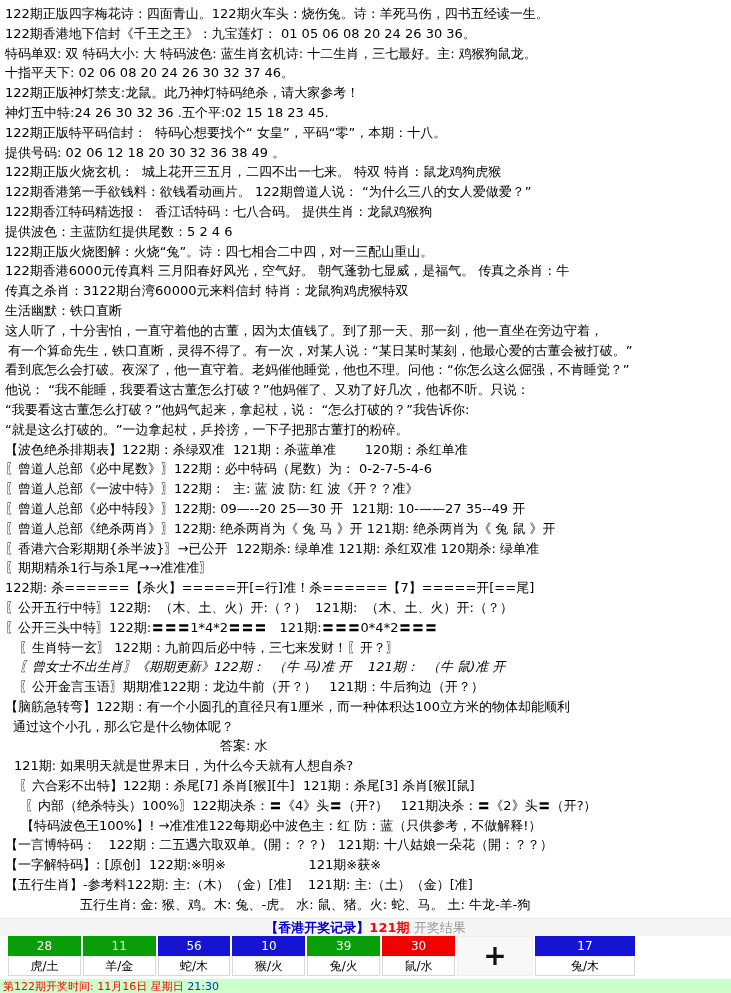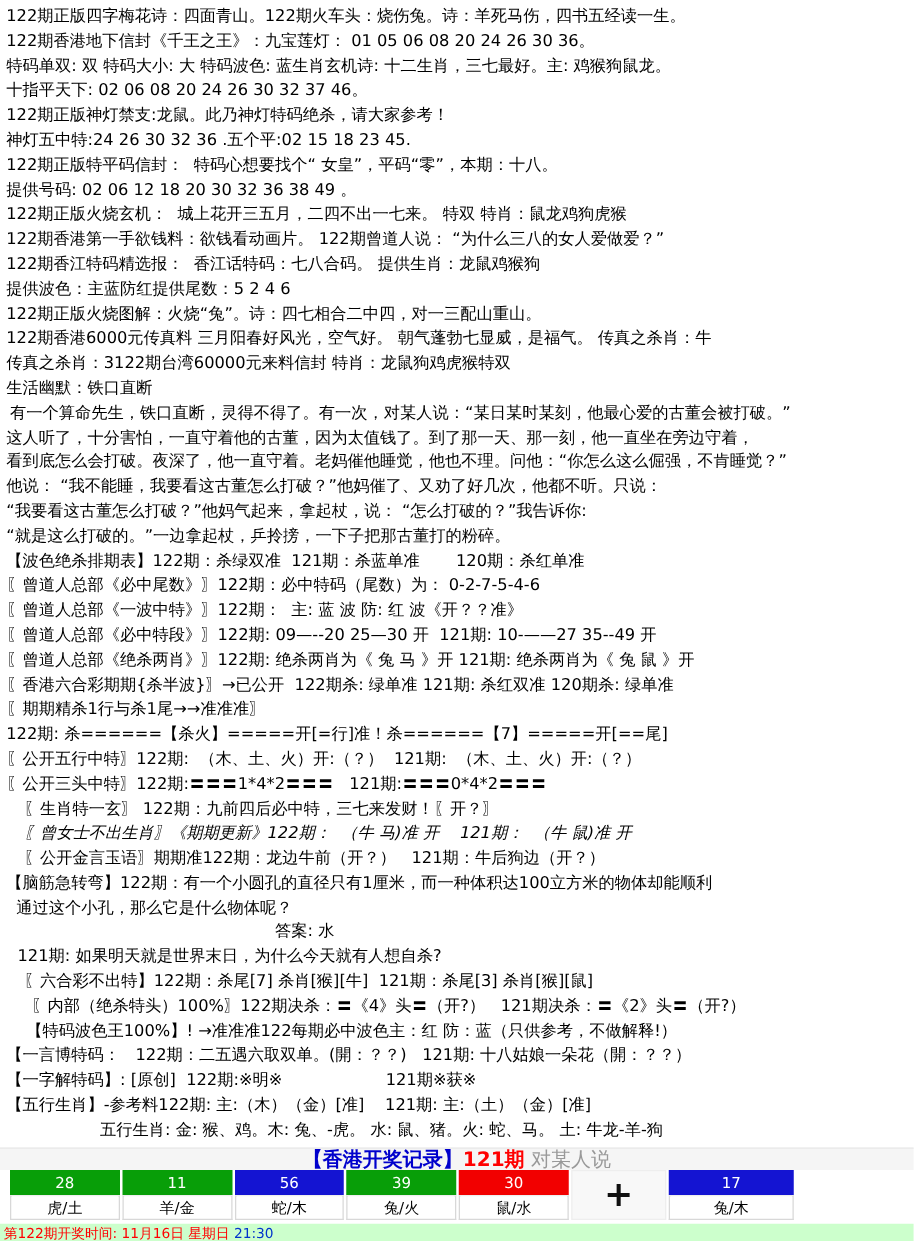--- a/index.html
+++ b/index.html
@@ -10,21 +10,21 @@
   }
   .content{padding:4px 0 0 5px;}
   .line{
     font-size:13px;line-height:19.8px;height:19.8px;
     white-space:pre;overflow:hidden;letter-spacing:0px;
   }
   .bottom{position:absolute;left:0;top:918px;width:731px;}
   .results-header{
     height:17px;background:#f5f5f5;border-top:1px solid #e8e8e8;
     display:flex;align-items:center;justify-content:center;
-    font-size:16px;line-height:17px;white-space:pre;
+    font-size:13px;line-height:17px;white-space:pre;
   }
   .rh-title{color:#0000cc;font-weight:bold;}
   .rh-issue{color:#ff0000;font-weight:bold;}
   .rh-suffix{color:#999999;}
   .balls{
     display:flex;margin-left:8px;width:627px;height:40px;align-items:stretch;
   }
   .ball-col{flex:1;display:flex;flex-direction:column;margin-right:2px;}
   .num-cell{
     height:20px;display:flex;align-items:center;justify-content:center;
@@ -61,22 +61,22 @@
     <div class="line">122期正版特平码信封：  特码心想要找个“ 女皇”，平码“零”，本期：十八。</div>
     <div class="line">提供号码: 02 06 12 18 20 30 32 36 38 49 。</div>
     <div class="line">122期正版火烧玄机：  城上花开三五月，二四不出一七来。 特双 特肖：鼠龙鸡狗虎猴</div>
     <div class="line">122期香港第一手欲钱料：欲钱看动画片。 122期曾道人说： “为什么三八的女人爱做爱？”</div>
     <div class="line">122期香江特码精选报：  香江话特码：七八合码。 提供生肖：龙鼠鸡猴狗</div>
     <div class="line">提供波色：主蓝防红提供尾数：5 2 4 6</div>
     <div class="line">122期正版火烧图解：火烧“兔”。诗：四七相合二中四，对一三配山重山。</div>
     <div class="line">122期香港6000元传真料 三月阳春好风光，空气好。 朝气蓬勃七显威，是福气。 传真之杀肖：牛</div>
     <div class="line">传真之杀肖：3122期台湾60000元来料信封 特肖：龙鼠狗鸡虎猴特双</div>
     <div class="line">生活幽默：铁口直断</div>
+    <div class="line">这人听了，十分害怕，一直守着他的古董，因为太值钱了。到了那一天、那一刻，他一直坐在旁边守着，</div>
     <div class="line" style="padding-left: 3px;">有一个算命先生，铁口直断，灵得不得了。有一次，对某人说：“某日某时某刻，他最心爱的古董会被打破。”</div>
-    <div class="line">这人听了，十分害怕，一直守着他的古董，因为太值钱了。到了那一天、那一刻，他一直坐在旁边守着，</div>
     <div class="line">看到底怎么会打破。夜深了，他一直守着。老妈催他睡觉，他也不理。问他：“你怎么这么倔强，不肯睡觉？”</div>
     <div class="line">他说： “我不能睡，我要看这古董怎么打破？”他妈催了、又劝了好几次，他都不听。只说：</div>
     <div class="line">“我要看这古董怎么打破？”他妈气起来，拿起杖，说： “怎么打破的？”我告诉你:</div>
     <div class="line">“就是这么打破的。”一边拿起杖，乒拎搒，一下子把那古董打的粉碎。</div>
     <div class="line">【波色绝杀排期表】122期：杀绿双准  121期：杀蓝单准       120期：杀红单准</div>
     <div class="line">〖曾道人总部《必中尾数》〗122期：必中特码（尾数）为： 0-2-7-5-4-6</div>
     <div class="line">〖曾道人总部《一波中特》〗122期：  主: 蓝 波 防: 红 波《开？？准》</div>
     <div class="line">〖曾道人总部《必中特段》〗122期: 09—--20 25—30 开  121期: 10-——27 35--49 开</div>
     <div class="line">〖曾道人总部《绝杀两肖》〗122期: 绝杀两肖为《 兔 马 》开 121期: 绝杀两肖为《 兔 鼠 》开</div>
     <div class="line">〖香港六合彩期期{杀半波}〗→已公开  122期杀: 绿单准 121期: 杀红双准 120期杀: 绿单准</div>
@@ -94,35 +94,39 @@
     <div class="line" style="padding-left: 14px;">〖六合彩不出特】122期：杀尾[7] 杀肖[猴][牛]  121期：杀尾[3] 杀肖[猴][鼠]</div>
     <div class="line" style="padding-left: 20px;">〖内部（绝杀特头）100%〗122期决杀：〓《4》头〓（开?）   121期决杀：〓《2》头〓（开?）</div>
     <div class="line" style="padding-left: 16px;">【特码波色王100%】! →准准准122每期必中波色主：红 防：蓝（只供参考，不做解释!）</div>
     <div class="line">【一言博特码：   122期：二五遇六取双单。(開：？？)   121期: 十八姑娘一朵花（開：？？）</div>
     <div class="line">【一字解特码】: [原创]  122期:※明※                    121期※获※</div>
     <div class="line">【五行生肖】-参考料122期: 主:（木）（金）[准]    121期: 主:（土）（金）[准]</div>
     <div class="line" style="padding-left: 75px;">五行生肖: 金: 猴、鸡。木: 兔、-虎。 水: 鼠、猪。火: 蛇、马。 土: 牛龙-羊-狗</div>
   </div>
 
 <div class="bottom">
-  <div class="results-header"><span class="rh-title">【香港开奖记录】</span><span class="rh-issue">121期</span><span class="rh-suffix"> 对某人说</span></div>
+  <div class="results-header"><span class="rh-title">【香港开奖记录】</span><span class="rh-issue">121期</span><span class="rh-suffix"> 开奖结果</span></div>
 
   <div class="balls">
 
     <div class="ball-col">
         <div class="num-cell" style="background: rgb(8, 158, 8);">28</div>
         <div class="label-cell">虎/土</div>
       </div>
       <div class="ball-col">
         <div class="num-cell" style="background: rgb(8, 158, 8); text-align: center;">11</div>
         <div class="label-cell">羊/金</div>
       </div>
       <div class="ball-col">
         <div class="num-cell" style="background: rgb(20, 20, 210);">56</div>
         <div class="label-cell">蛇/木</div>
+      </div>
+      <div class="ball-col">
+        <div class="num-cell" style="background: rgb(20, 20, 210);">10</div>
+        <div class="label-cell">猴/火</div>
       </div>
       <div class="ball-col">
         <div class="num-cell" style="background: rgb(8, 158, 8);">39</div>
         <div class="label-cell">兔/火</div>
       </div>
       <div class="ball-col">
         <div class="num-cell" style="background: rgb(242, 0, 0);">30</div>
         <div class="label-cell">鼠/水</div>
       </div>
       <div class="plus-col" id="plus-col">

